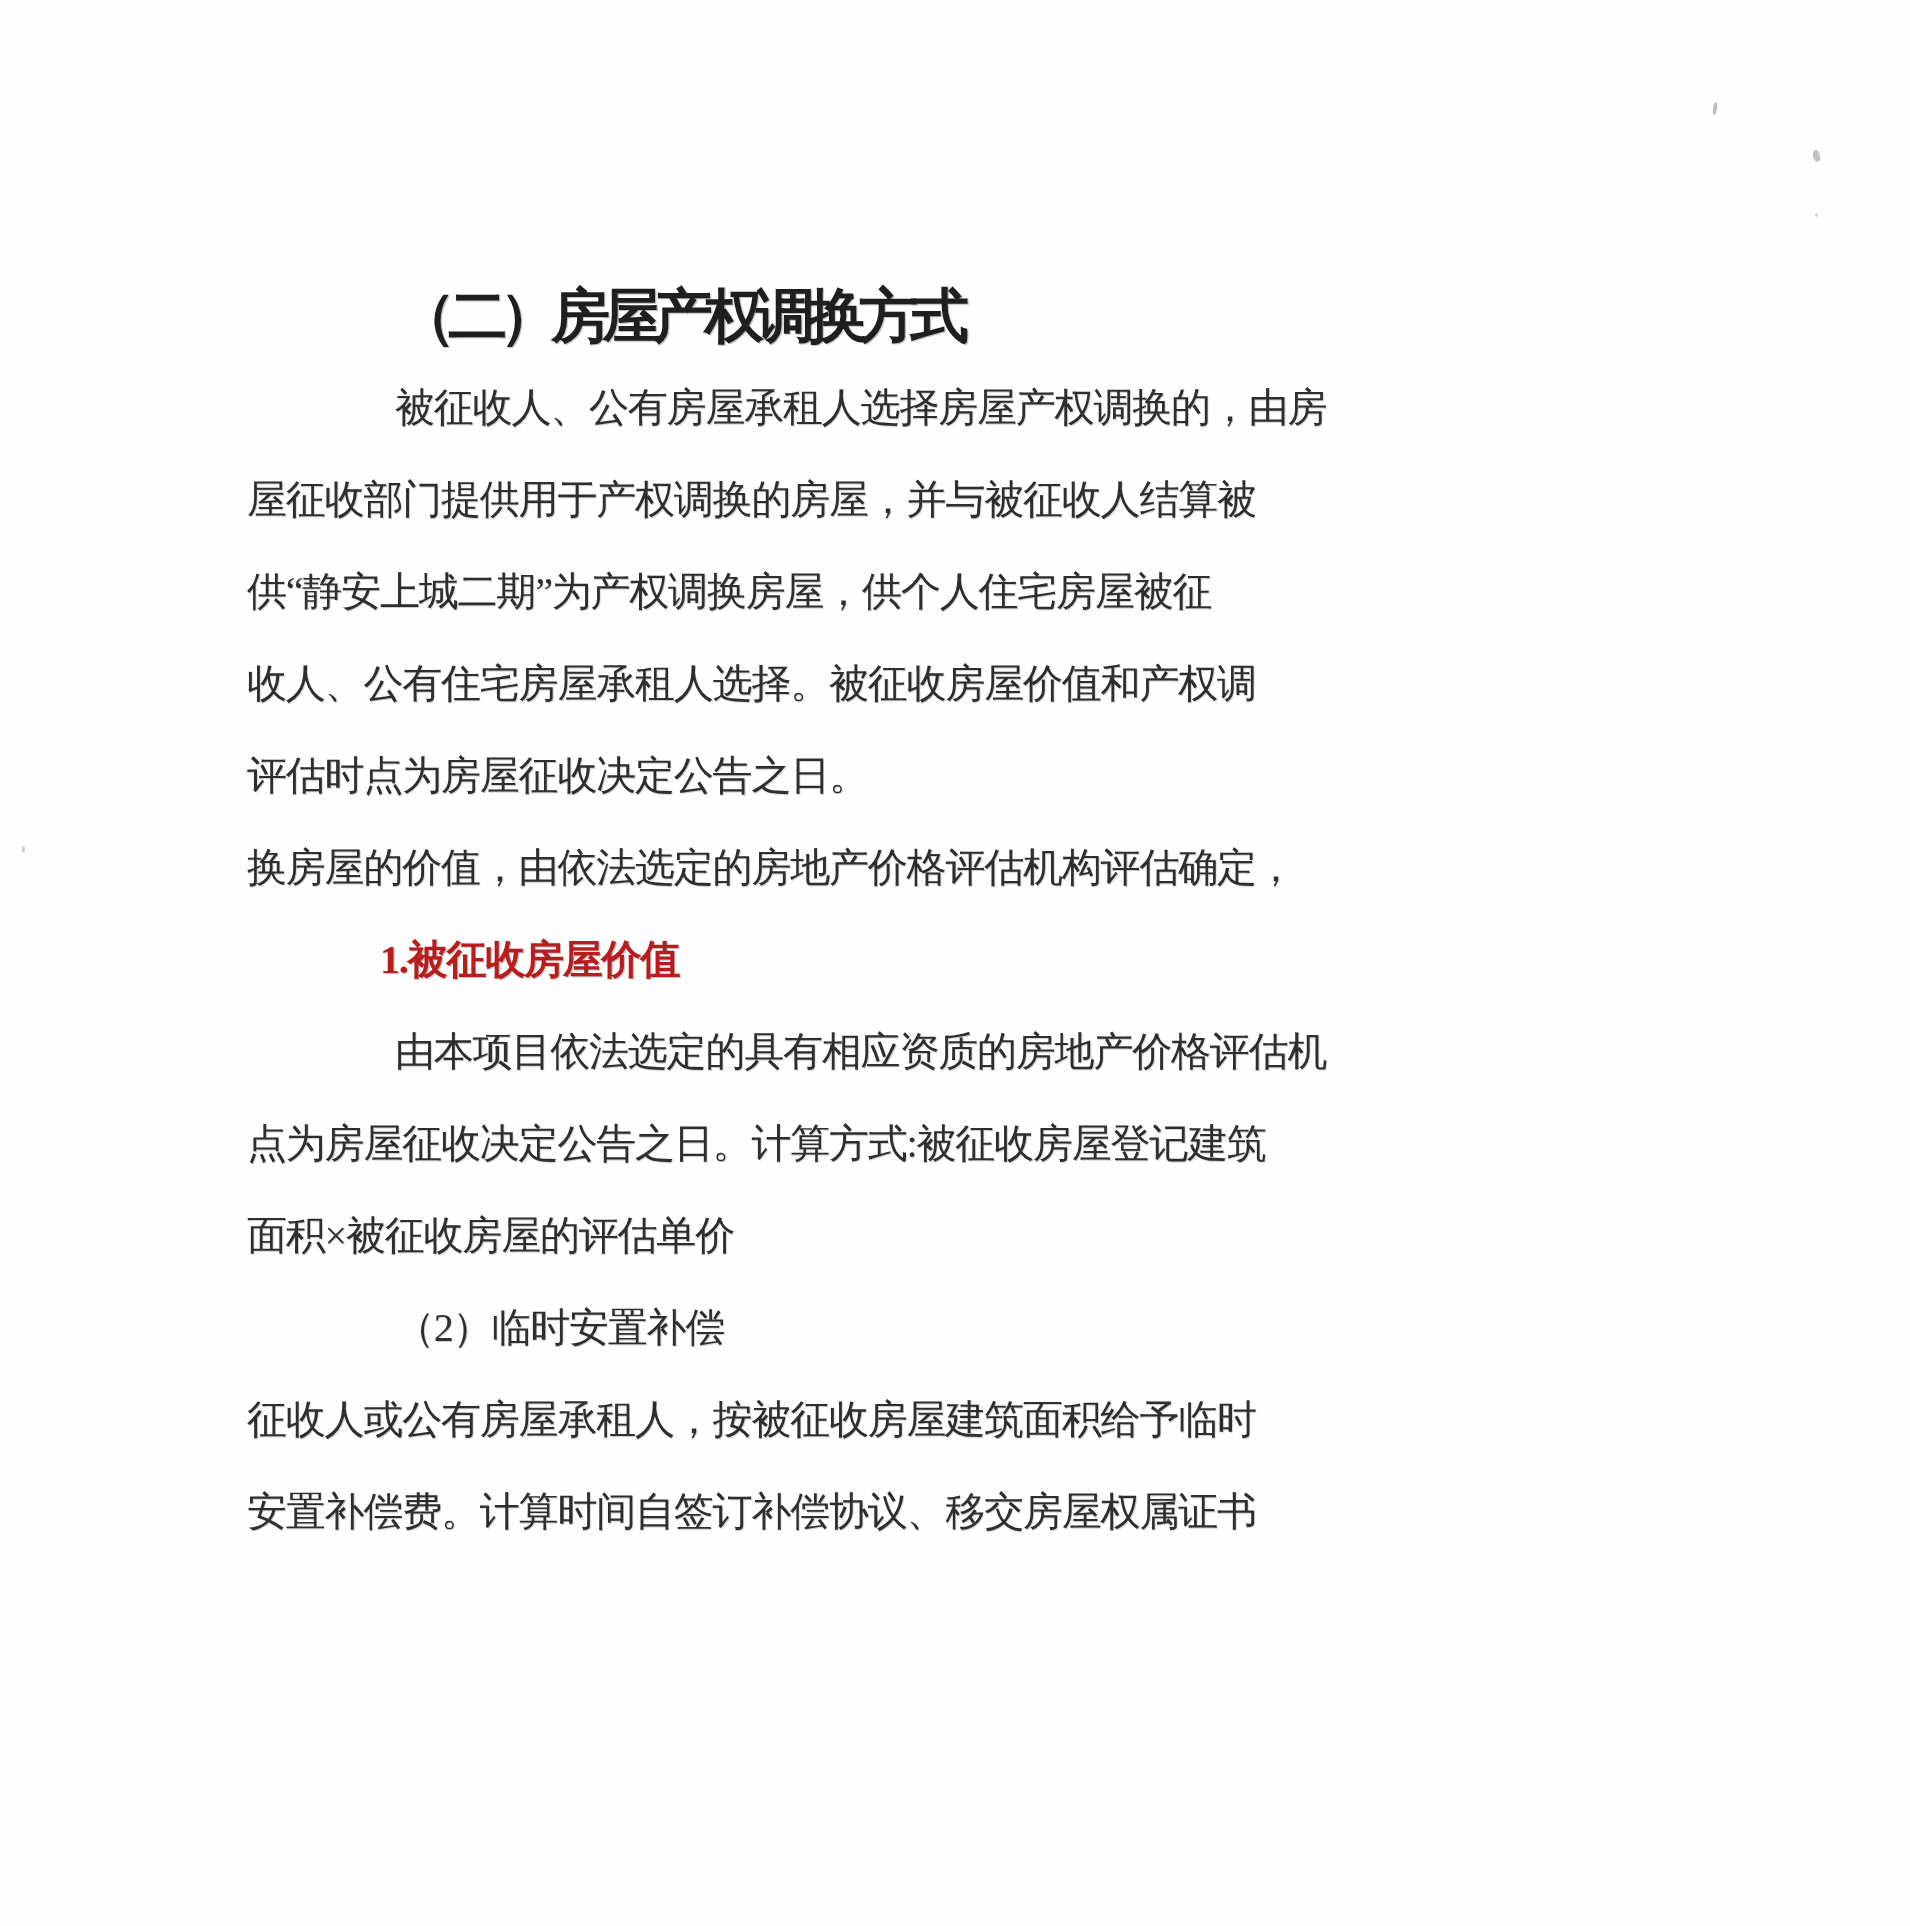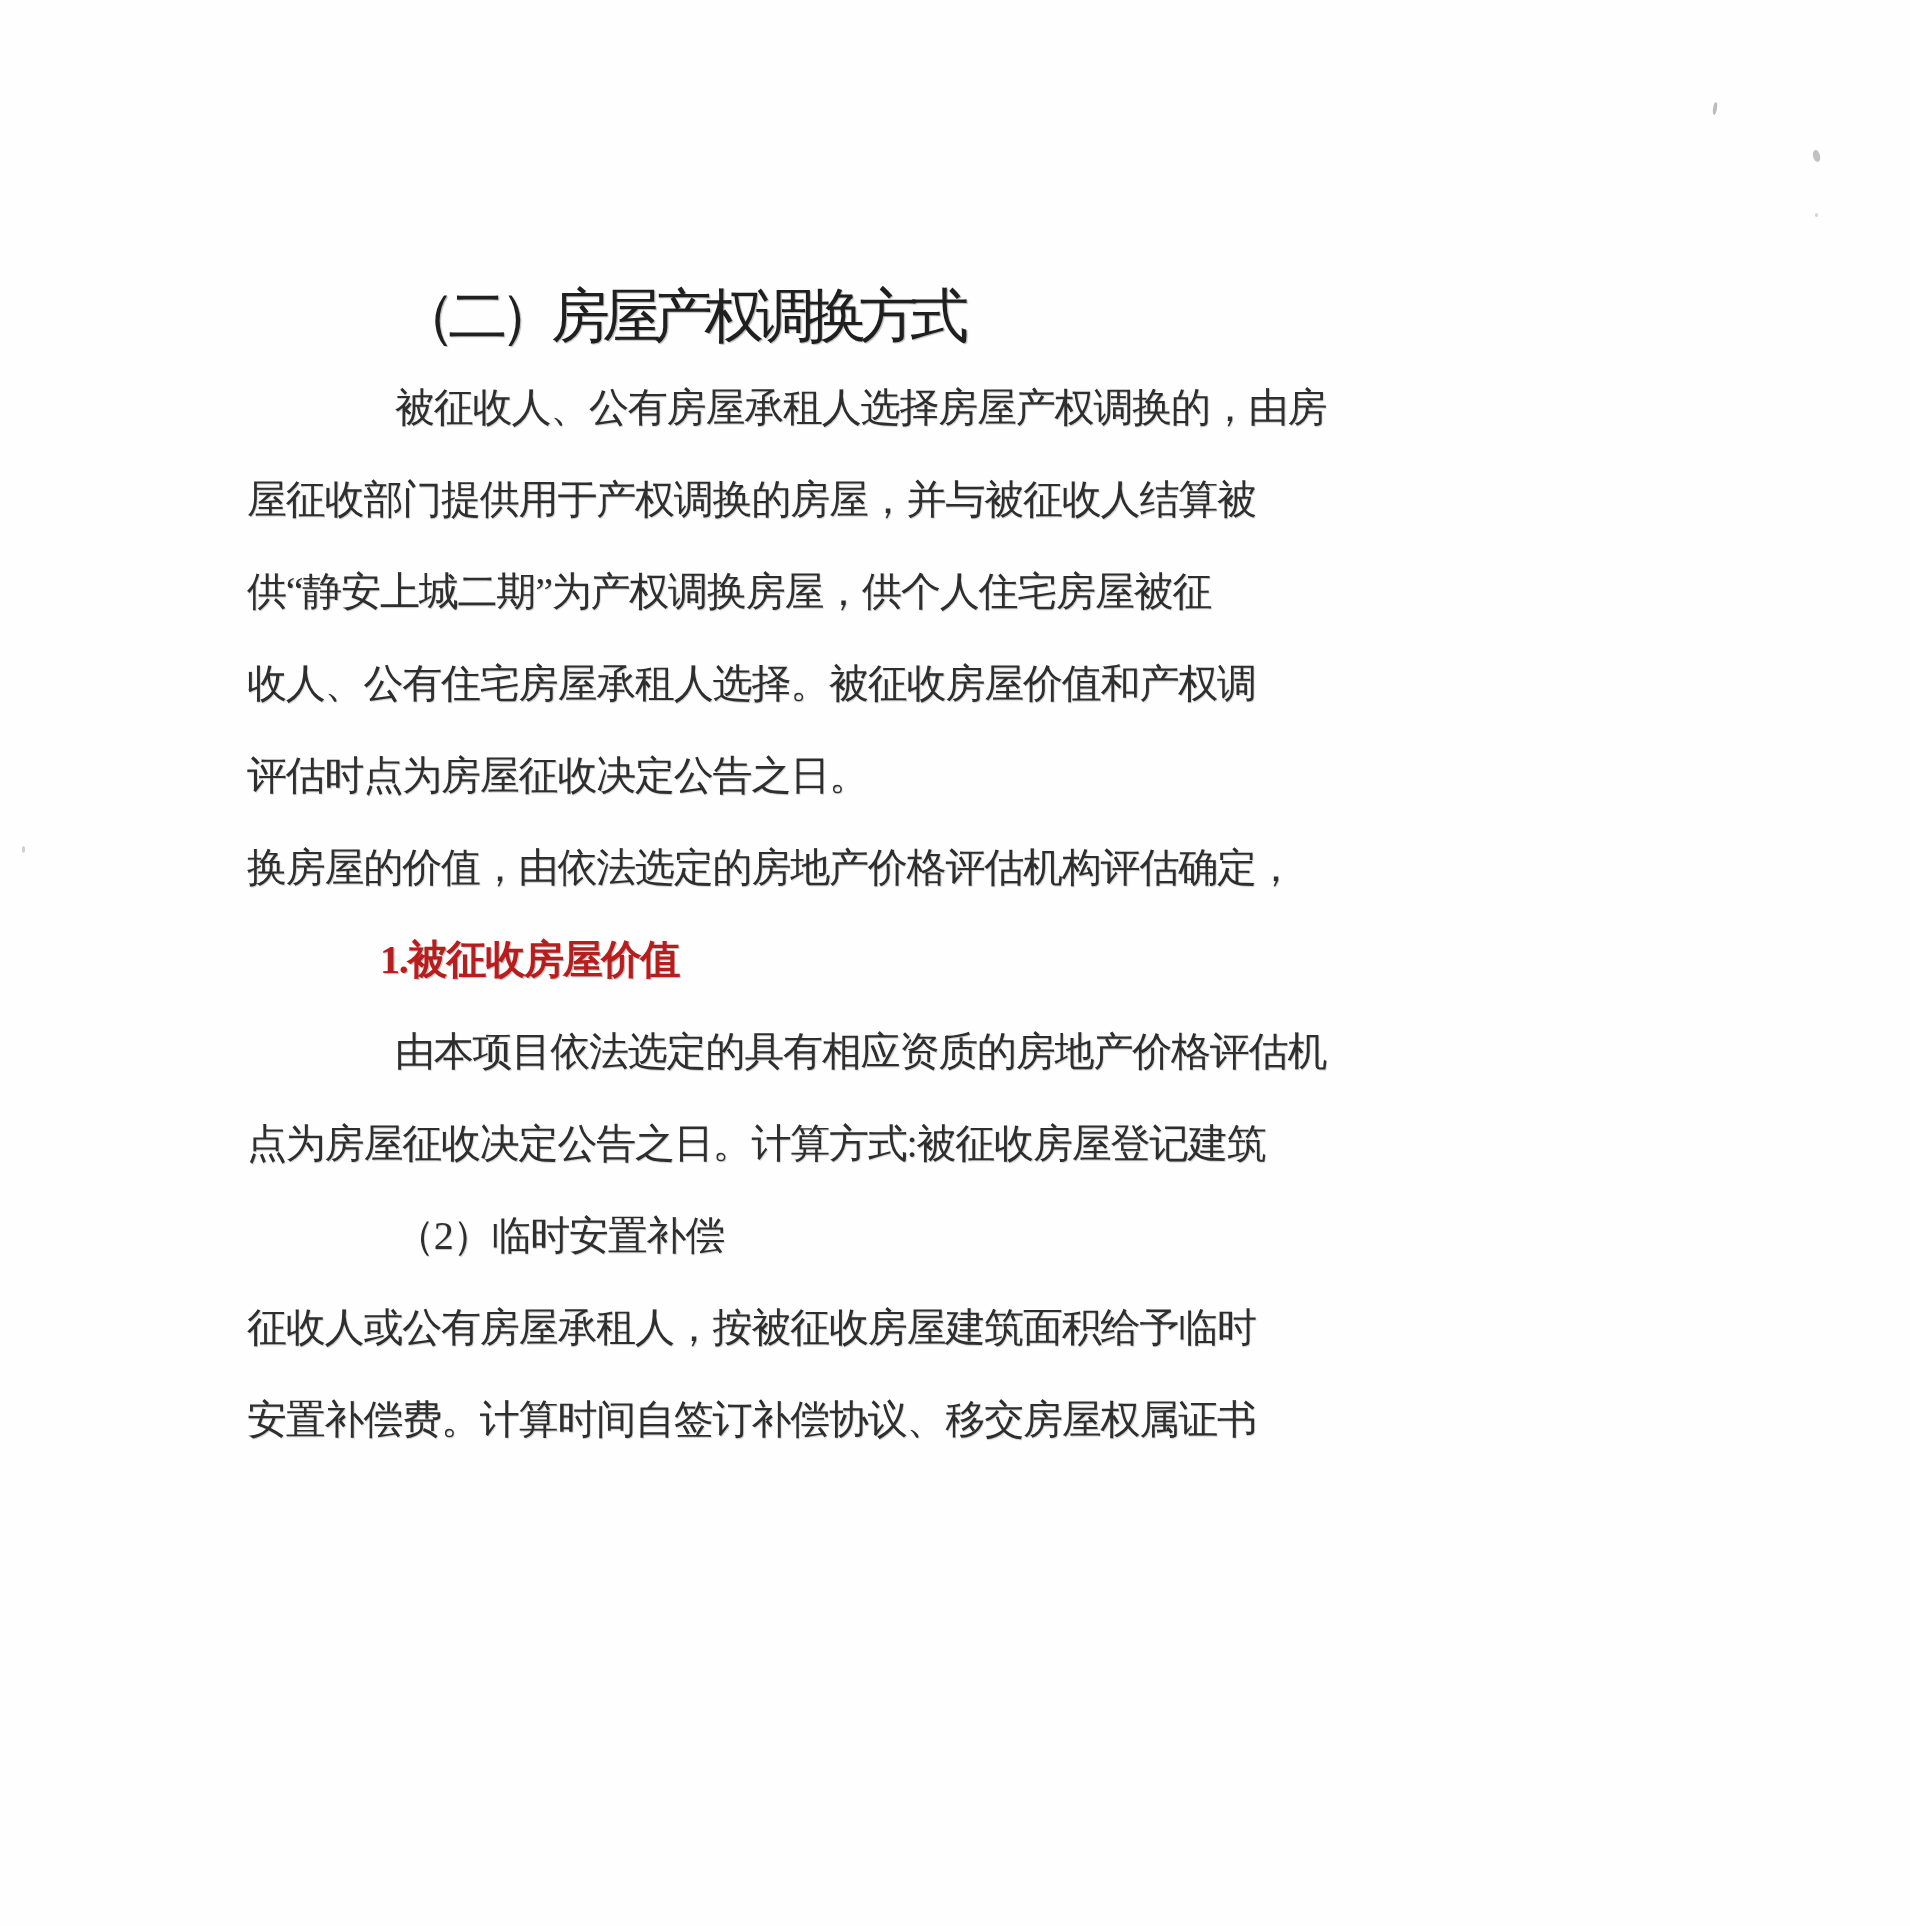--- a/index.html
+++ b/index.html
@@ -32,21 +32,21 @@
     line-height: 92px;
     letter-spacing: -1.2px;
     color: #2e2e2e;
     white-space: nowrap;
     text-shadow: 0.8px 0.8px 0.8px rgba(60,60,60,0.25);
   }
   .indent {
     text-indent: 148px;
   }
   .heading {
-    font-weight: normal;
+    font-weight: bold;
     color: #1f1f1f;
     font-size: 59px;
     letter-spacing: -7.7px;
     text-indent: 150px;
     text-shadow: 1.2px 1.2px 0.8px rgba(40,40,40,0.3);
   }
   .subheading {
     font-weight: bold;
     color: #b91c1c;
     text-indent: 133px;
@@ -70,20 +70,21 @@
     <div class="line heading">（二）房屋产权调换方式</div>
     <div class="line indent">被征收人、公有房屋承租人选择房屋产权调换的，由房</div>
     <div class="line">屋征收部门提供用于产权调换的房屋，并与被征收人结算被</div>
     <div class="line">供“静安上城二期”为产权调换房屋，供个人住宅房屋被征</div>
     <div class="line">收人、公有住宅房屋承租人选择。被征收房屋价值和产权调</div>
     <div class="line">评估时点为房屋征收决定公告之日。</div>
     <div class="line">换房屋的价值，由依法选定的房地产价格评估机构评估确定，</div>
     <div class="line subheading">1.被征收房屋价值</div>
     <div class="line indent">由本项目依法选定的具有相应资质的房地产价格评估机</div>
     <div class="line">点为房屋征收决定公告之日。计算方式:被征收房屋登记建筑</div>
+    <div class="line">面积×被征收房屋的评估单价</div>
     <div class="line indent">（2）临时安置补偿</div>
     <div class="line">征收人或公有房屋承租人，按被征收房屋建筑面积给予临时</div>
     <div class="line">安置补偿费。计算时间自签订补偿协议、移交房屋权属证书</div>
 
   </div>
 
   <div class="speck speck-1"></div>
   <div class="speck speck-2"></div>
   <div class="speck speck-3"></div>
   <div class="speck speck-4"></div>

